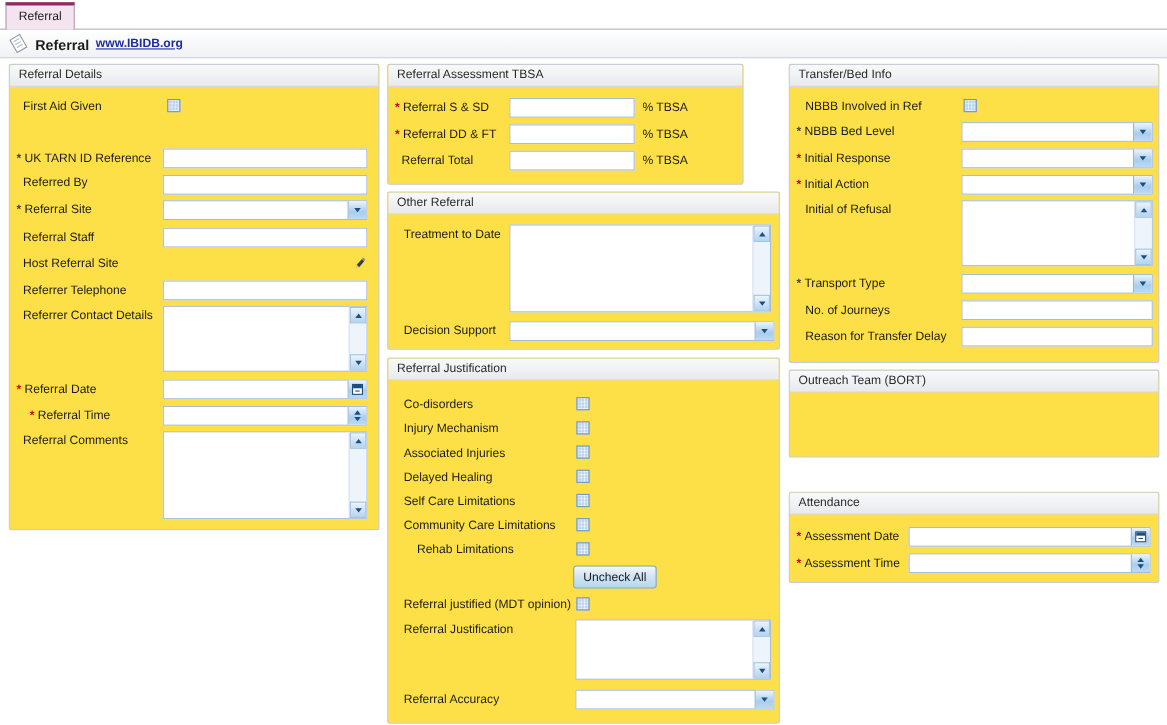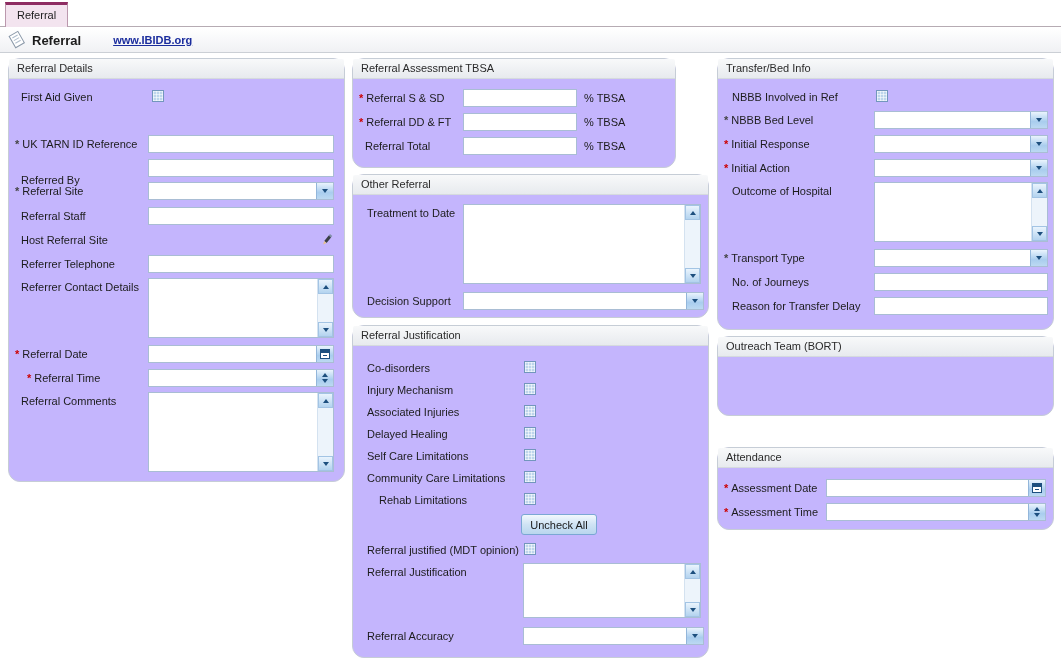--- a/index.html
+++ b/index.html
@@ -9,24 +9,24 @@
 
   
   .tabstrip{position:absolute;left:0;top:0;width:1061px;height:27px;border-bottom:1px solid #b6abb3;background:#fff}
   .tab{position:absolute;left:5px;top:2px;height:25px;padding:0 11px;background:#f3e4ef;
        border:1px solid #bb98ad;border-bottom:none;border-top:3px solid #8e2c62;line-height:20px;cursor:pointer}
   .titlebar{position:absolute;left:0;top:28px;width:1061px;height:25px;
             background:linear-gradient(#ffffff,#f0f1f4);border-bottom:1px solid #cbcfd5;
             display:flex;align-items:center;padding-left:6px}
   .doc-icon{display:flex;margin-right:2px}
   .title{font-weight:bold;font-size:13px;margin-left:2px}
-  .link{margin-left:32px;color:#1b2d9d;font-weight:bold;text-decoration:underline;cursor:pointer}
+  .link{margin-left:6px;color:#1b2d9d;font-weight:bold;text-decoration:underline;cursor:pointer}
 
   
-  .panel{position:absolute;border:1px solid #c6cdd6;border-radius:12px;background:#c4b5fd}
+  .panel{position:absolute;border:1px solid #c6cdd6;border-radius:2px;background:#fde047}
   .phead{height:20px;line-height:19px;padding-left:8px;background:linear-gradient(#f8f9fa,#e7eaee);
          border-bottom:1px solid #d5dade;color:#2a2a2a;border-radius:2px 2px 0 0}
   .pbody{position:relative}
 
   
   .lbl{position:absolute;white-space:nowrap;line-height:18px}
   .rq{font-weight:bold;margin-right:3px}
   .rq.rd{color:#cc0000}
   .rq.gy{color:#444}
 
@@ -82,21 +82,21 @@
   <div class="panel" style="left:8px;top:58px;width:337px;height:424px">
     <div class="phead">Referral Details</div>
     <div class="pbody" style="height:404px">
 
       <span class="lbl" style="left:12px;top:9px">First Aid Given</span>
       <span class="chk" style="left:143px;top:11px"></span>
 
       <span class="lbl" style="left:6px;top:56px"><b class="rq gy">*</b><span>UK TARN ID Reference</span></span>
       <input class="txt" style="left: 139px; top: 56px; width: 186px;">
 
-      <span class="lbl" style="left:12px;top:92px">Referred By</span>
+      <span class="lbl" style="left:12px;top:78px">Referred By</span>
       <input class="txt" style="left: 139px; top: 80px; width: 186px;">
 
       <span class="lbl" style="left:6px;top:103px"><b class="rq gy">*</b><span>Referral Site</span></span>
       <span class="combo" style="left:139px;top:103px;width:186px">
         <input style="">
         <span class="trig">
             <i class="tri-d"></i>
           </span>
       </span>
 
@@ -280,21 +280,21 @@
       </span>
 
       <span class="lbl" style="left:6px;top:80px"><b class="rq rd">*</b><span>Initial Action</span></span>
       <span class="combo" style="left:156px;top:80px;width:174px">
         <input style="">
         <span class="trig">
             <i class="tri-d"></i>
           </span>
       </span>
 
-      <span class="lbl" style="left:14px;top:103px">Outcome of Hospital</span>
+      <span class="lbl" style="left:14px;top:103px">Initial of Refusal</span>
       <span class="tarea" style="left:156px;top:103px;width:174px;height:60px">
         <span class="sb">
           <span class="sbtn">
               <i class="tri-u"></i>
             </span>
           <span class="sbtn">
               <i class="tri-d"></i>
             </span>
         </span>
       </span>

